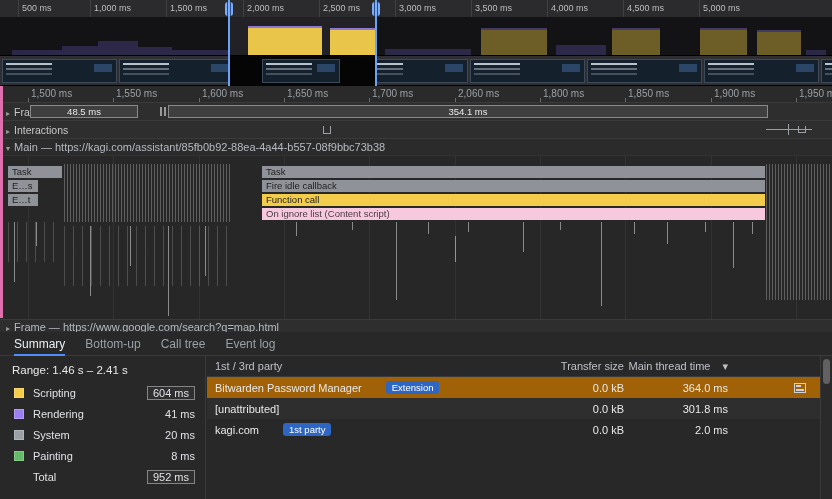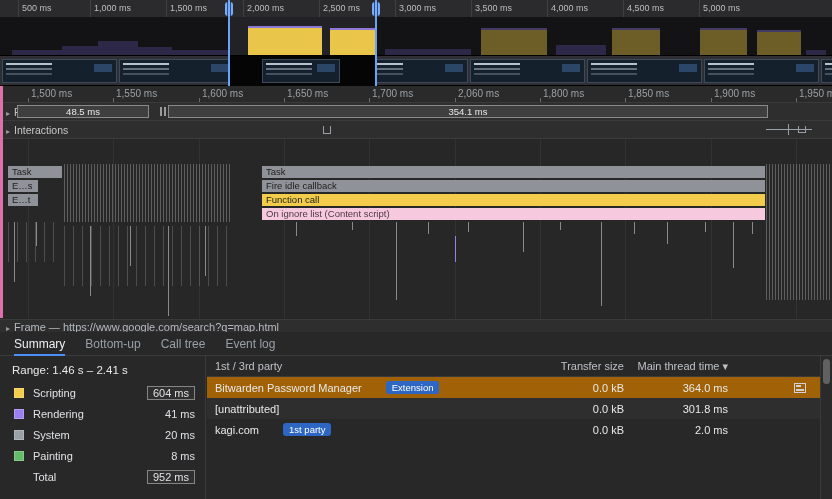--- a/index.html
+++ b/index.html
@@ -80,21 +80,21 @@
   .legend-value{font-size:11px;color:#dfe1e5}
   .legend-value.boxed{border:1px solid #858585;background:#2f2f2f;padding:0 5px}
 
   #table-pane{position:absolute;left:207px;top:0;width:613px;height:143px;overflow:hidden}
   .t-header{display:flex;align-items:center;height:21px;border-bottom:1px solid #3a3a3a;font-size:11px;color:#bdc1c6}
   .t-row{display:flex;align-items:center;height:21px;font-size:11px;color:#e8e8e8}
   .t-row.selected{background:#a16207}
   .t-row.alt{background:#2e2e2e}
   .col-name{flex:1;padding-left:8px;display:flex;align-items:center;overflow:hidden;white-space:nowrap}
   .col-transfer{width:118px;text-align:right}
-  .col-time{width:104px;text-align:center;display:flex;justify-content:flex-end;align-items:center;gap:3px}
+  .col-time{width:104px;text-align:center;display:flex;justify-content:flex-end;align-items:center;gap:12px}
   .col-icon{width:92px;display:flex;justify-content:flex-end;padding-right:14px}
   .badge{font-size:9.5px;color:#fff;padding:1px 6px;border-radius:3px;margin-left:24px;white-space:nowrap}
   .row-icon{width:12px;height:10px;border:1px solid #cfd3d8;position:relative}
   .row-icon::before{content:"";position:absolute;left:1px;top:1px;width:5px;height:2px;background:#cfd3d8}
   .row-icon::after{content:"";position:absolute;left:1px;bottom:1px;width:8px;height:2px;background:#cfd3d8}
 
   #scrollbar{position:absolute;right:0;top:356px;width:12px;height:143px;background:#2a2a2a;border-left:1px solid #3a3a3a}
   #scroll-thumb{position:absolute;left:2px;top:3px;width:7px;height:25px;background:#616161;border-radius:4px}
 </style>
 </head>
@@ -195,38 +195,39 @@
       <div class="r2-tick" style="left:369px"></div>
       <div class="r2-tick" style="left:455px"></div>
       <div class="r2-tick" style="left:540px"></div>
       <div class="r2-tick" style="left:625px"></div>
       <div class="r2-tick" style="left:711px"></div>
       <div class="r2-tick" style="left:796px"></div>
     </div>
 
     <div class="track" id="track-frames">
       <span class="track-label"><span class="tri">▸</span><span>Frames</span></span>
-      <div class="frame-bar" style="left:17px;width:132px">
+      <div class="frame-bar" style="left:30px;width:108px">
           <span>48.5 ms</span>
         </div>
       <div class="frame-gap" style="left:160px"></div>
       <div class="frame-gap" style="left:164px"></div>
       <div class="frame-bar" style="left:168px;width:600px">
           <span>354.1 ms</span>
         </div>
     </div>
 
     <div class="track" id="track-interactions">
       <span class="track-label"><span class="tri">▸</span><span>Interactions</span></span>
       <div class="ix-mark" style="left:323px;top:5px;width:8px;height:8px"></div>
       <div class="ix-line" style="left:766px;top:8px;width:46px;height:1px"></div>
       <div class="ix-line" style="left:788px;top:3px;width:1px;height:11px"></div>
       <div class="ix-mark" style="left:798px;top:5px;width:8px;height:7px"></div>
     </div>
 
+    <div id="main-header"><span class="tri">▾</span><span>Main — https://kagi.com/assistant/85fb0b92-88ea-4a44-b557-08f9bbc73b38</span></div>
 
     <div id="flame">
 
       <div class="bar gray" style="left:8px;top:10px;width:54px">Task</div>
       <div class="bar gray" style="left:8px;top:24px;width:30px">E…s</div>
       <div class="bar gray" style="left:8px;top:38px;width:30px">E…t</div>
 
       <div class="stripes" style="left:64px;top:8px;width:166px;height:58px"></div>
       <div class="stripes sparse" style="left:64px;top:70px;width:166px;height:60px"></div>
       <div class="stripes sparse" style="left:8px;top:66px;width:52px;height:40px"></div>

